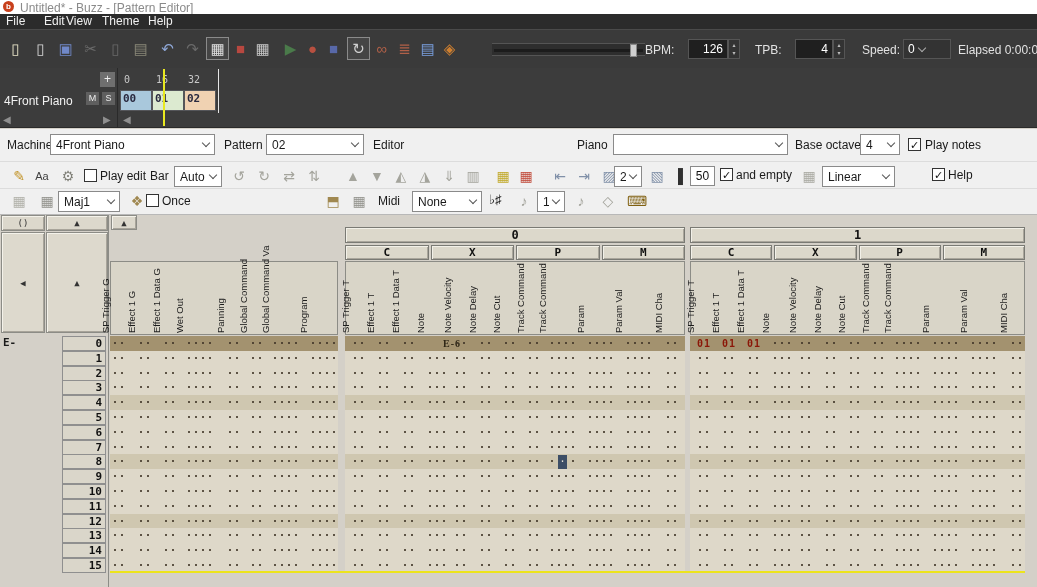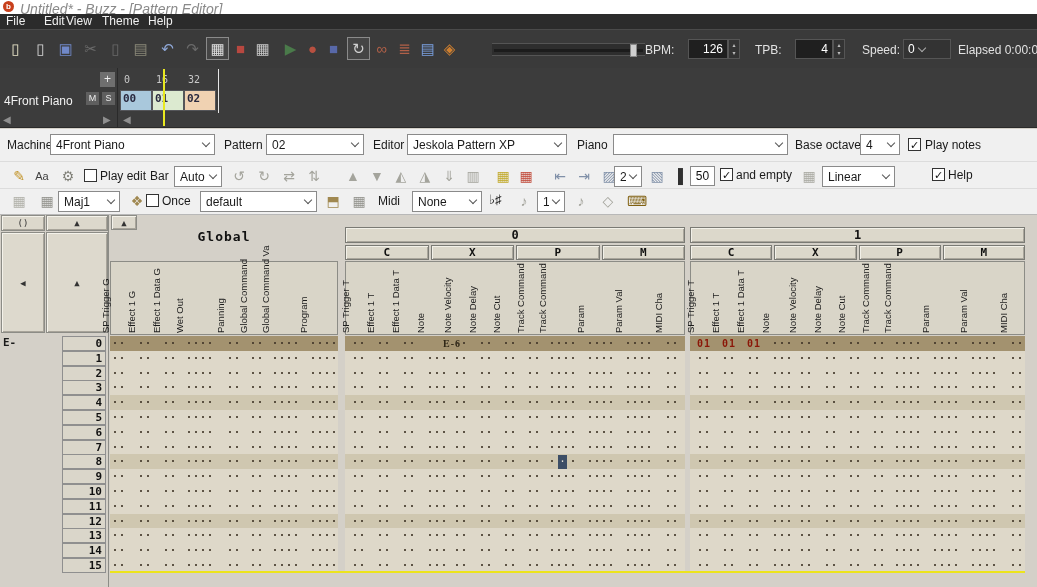--- a/index.html
+++ b/index.html
@@ -4,21 +4,21 @@
 <style>
   * { margin:0; padding:0; box-sizing:border-box; }
   html,body { width:1037px; height:587px; }
   body { font-family:"Liberation Sans", sans-serif; background:#d4d0c8; overflow:hidden; }
   #window { position:relative; width:1037px; height:587px; background:#d4d0c8; overflow:hidden; }
 
   
   #titlebar { position:absolute; left:0; top:0; width:1037px; height:14px; background:#ffffff; }
   #app-icon { position:absolute; left:3px; top:1px; width:11px; height:11px; border-radius:50%;
               background:#c8401c; color:#fff; font-size:8px; font-weight:bold; text-align:center; line-height:11px; }
-  #title-text { position:absolute; left:20px; top:1px; font-size:14px; color:#8a8a8a; white-space:nowrap;font-style:italic; }
+  #title-text { position:absolute; left:20px; top:1px; font-size:12px; color:#8a8a8a; white-space:nowrap; }
 
   #menubar { position:absolute; left:0; top:14px; width:1037px; height:15px; background:#2b2b2b; }
   .menu-item { position:absolute; top:0; height:15px; line-height:15px; color:#f0f0f0; font-size:12px; padding:0 6px; }
 
   #toolbar-main { position:absolute; left:0; top:29px; width:1037px; height:39px; background:#3a3a3a; border-top:1px solid #4a4a4a; }
   .tbi { position:absolute; top:7px; width:23px; height:23px; display:flex; align-items:center; justify-content:center;
          font-size:15px; line-height:23px; }
   .tbi.framed { border:1px solid #8a8a8a; background:#454545; }
   #vol-slider { position:absolute; left:492px; top:13px; width:153px; height:13px; background:#2e2e2e;
                 border-top:1px solid #555; border-bottom:1px solid #555; }
@@ -182,24 +182,20 @@
     <div class="dd" style="left:50px;top:5px;width:165px">
       <span class="dd-val">4Front Piano</span>
       <span class="caret"></span>
     </div>
     <span class="e-label" style="left:224px;top:9px">Pattern</span>
     <div class="dd" style="left:266px;top:5px;width:98px">
       <span class="dd-val">02</span>
       <span class="caret"></span>
     </div>
     <span class="e-label" style="left:373px;top:9px">Editor</span>
-    <div class="dd" style="left:407px;top:5px;width:160px">
-      <span class="dd-val">Jeskola Pattern XP</span>
-      <span class="caret"></span>
-    </div>
     <span class="e-label" style="left:577px;top:9px">Piano</span>
     <div class="dd" style="left:613px;top:5px;width:175px">
       <span class="dd-val"></span>
       <span class="caret"></span>
     </div>
     <span class="e-label" style="left:795px;top:9px">Base octave</span>
     <div class="dd" style="left:860px;top:5px;width:40px">
       <span class="dd-val">4</span>
       <span class="caret"></span>
     </div>
@@ -264,24 +260,20 @@
         <div class="ebi" style="left: 570px; color: rgb(160, 160, 152); top: 2px;">♪</div>
         <div class="ebi" style="left: 597px; color: rgb(160, 160, 152); top: 2px;">◇</div>
         <div class="ebi" style="left: 626px; color: rgb(128, 96, 16); top: 2px;">⌨</div>
       </div>
     <div class="dd" style="left:58px;top:2px;width:62px">
       <span class="dd-val">Maj1</span>
       <span class="caret"></span>
     </div>
     <span class="cb" style="left:146px;top:5px"></span>
     <span class="e-label" style="left:162px;top:5px">Once</span>
-    <div class="dd" style="left:200px;top:2px;width:117px">
-      <span class="dd-val">default</span>
-      <span class="caret"></span>
-    </div>
     <span class="e-label" style="left:378px;top:5px">Midi</span>
     <div class="dd" style="left:412px;top:2px;width:70px">
       <span class="dd-val">None</span>
       <span class="caret"></span>
     </div>
     <span class="e-label" style="left:489px;top:3px;font-size:13px">♭♯</span>
     <div class="dd" style="left:537px;top:2px;width:28px">
       <span class="dd-val">1</span>
       <span class="caret"></span>
     </div>
@@ -306,21 +298,20 @@
         <div class="rownum" style="top: 224.6px;">7</div>
         <div class="rownum" style="top: 239.4px;">8</div>
         <div class="rownum" style="top: 254.2px;">9</div>
         <div class="rownum" style="top: 269px;">10</div>
         <div class="rownum" style="top: 283.8px;">11</div>
         <div class="rownum" style="top: 298.6px;">12</div>
         <div class="rownum" style="top: 313.4px;">13</div>
         <div class="rownum" style="top: 328.2px;">14</div>
         <div class="rownum" style="top: 343px;">15</div>
         <div class="section" style="left: 110px; width: 228px;">
-          <div class="sec-title">Global</div>
           <div class="label-box"></div>
           <div class="rot-label" style="left: 1px;">SP Trigger G</div>
           <div class="rot-label" style="left: 27px;">Effect 1 G</div>
           <div class="rot-label" style="left: 52px;">Effect 1 Data G</div>
           <div class="rot-label" style="left: 75px;">Wet Out</div>
           <div class="rot-label" style="left: 116px;">Panning</div>
           <div class="rot-label" style="left: 139px;">Global Command</div>
           <div class="rot-label" style="left: 161px;">Global Command Va</div>
           <div class="rot-label" style="left: 199px;">Program</div>
           <div class="prow" style="top: 121px; background: rgb(163, 146, 111);">

